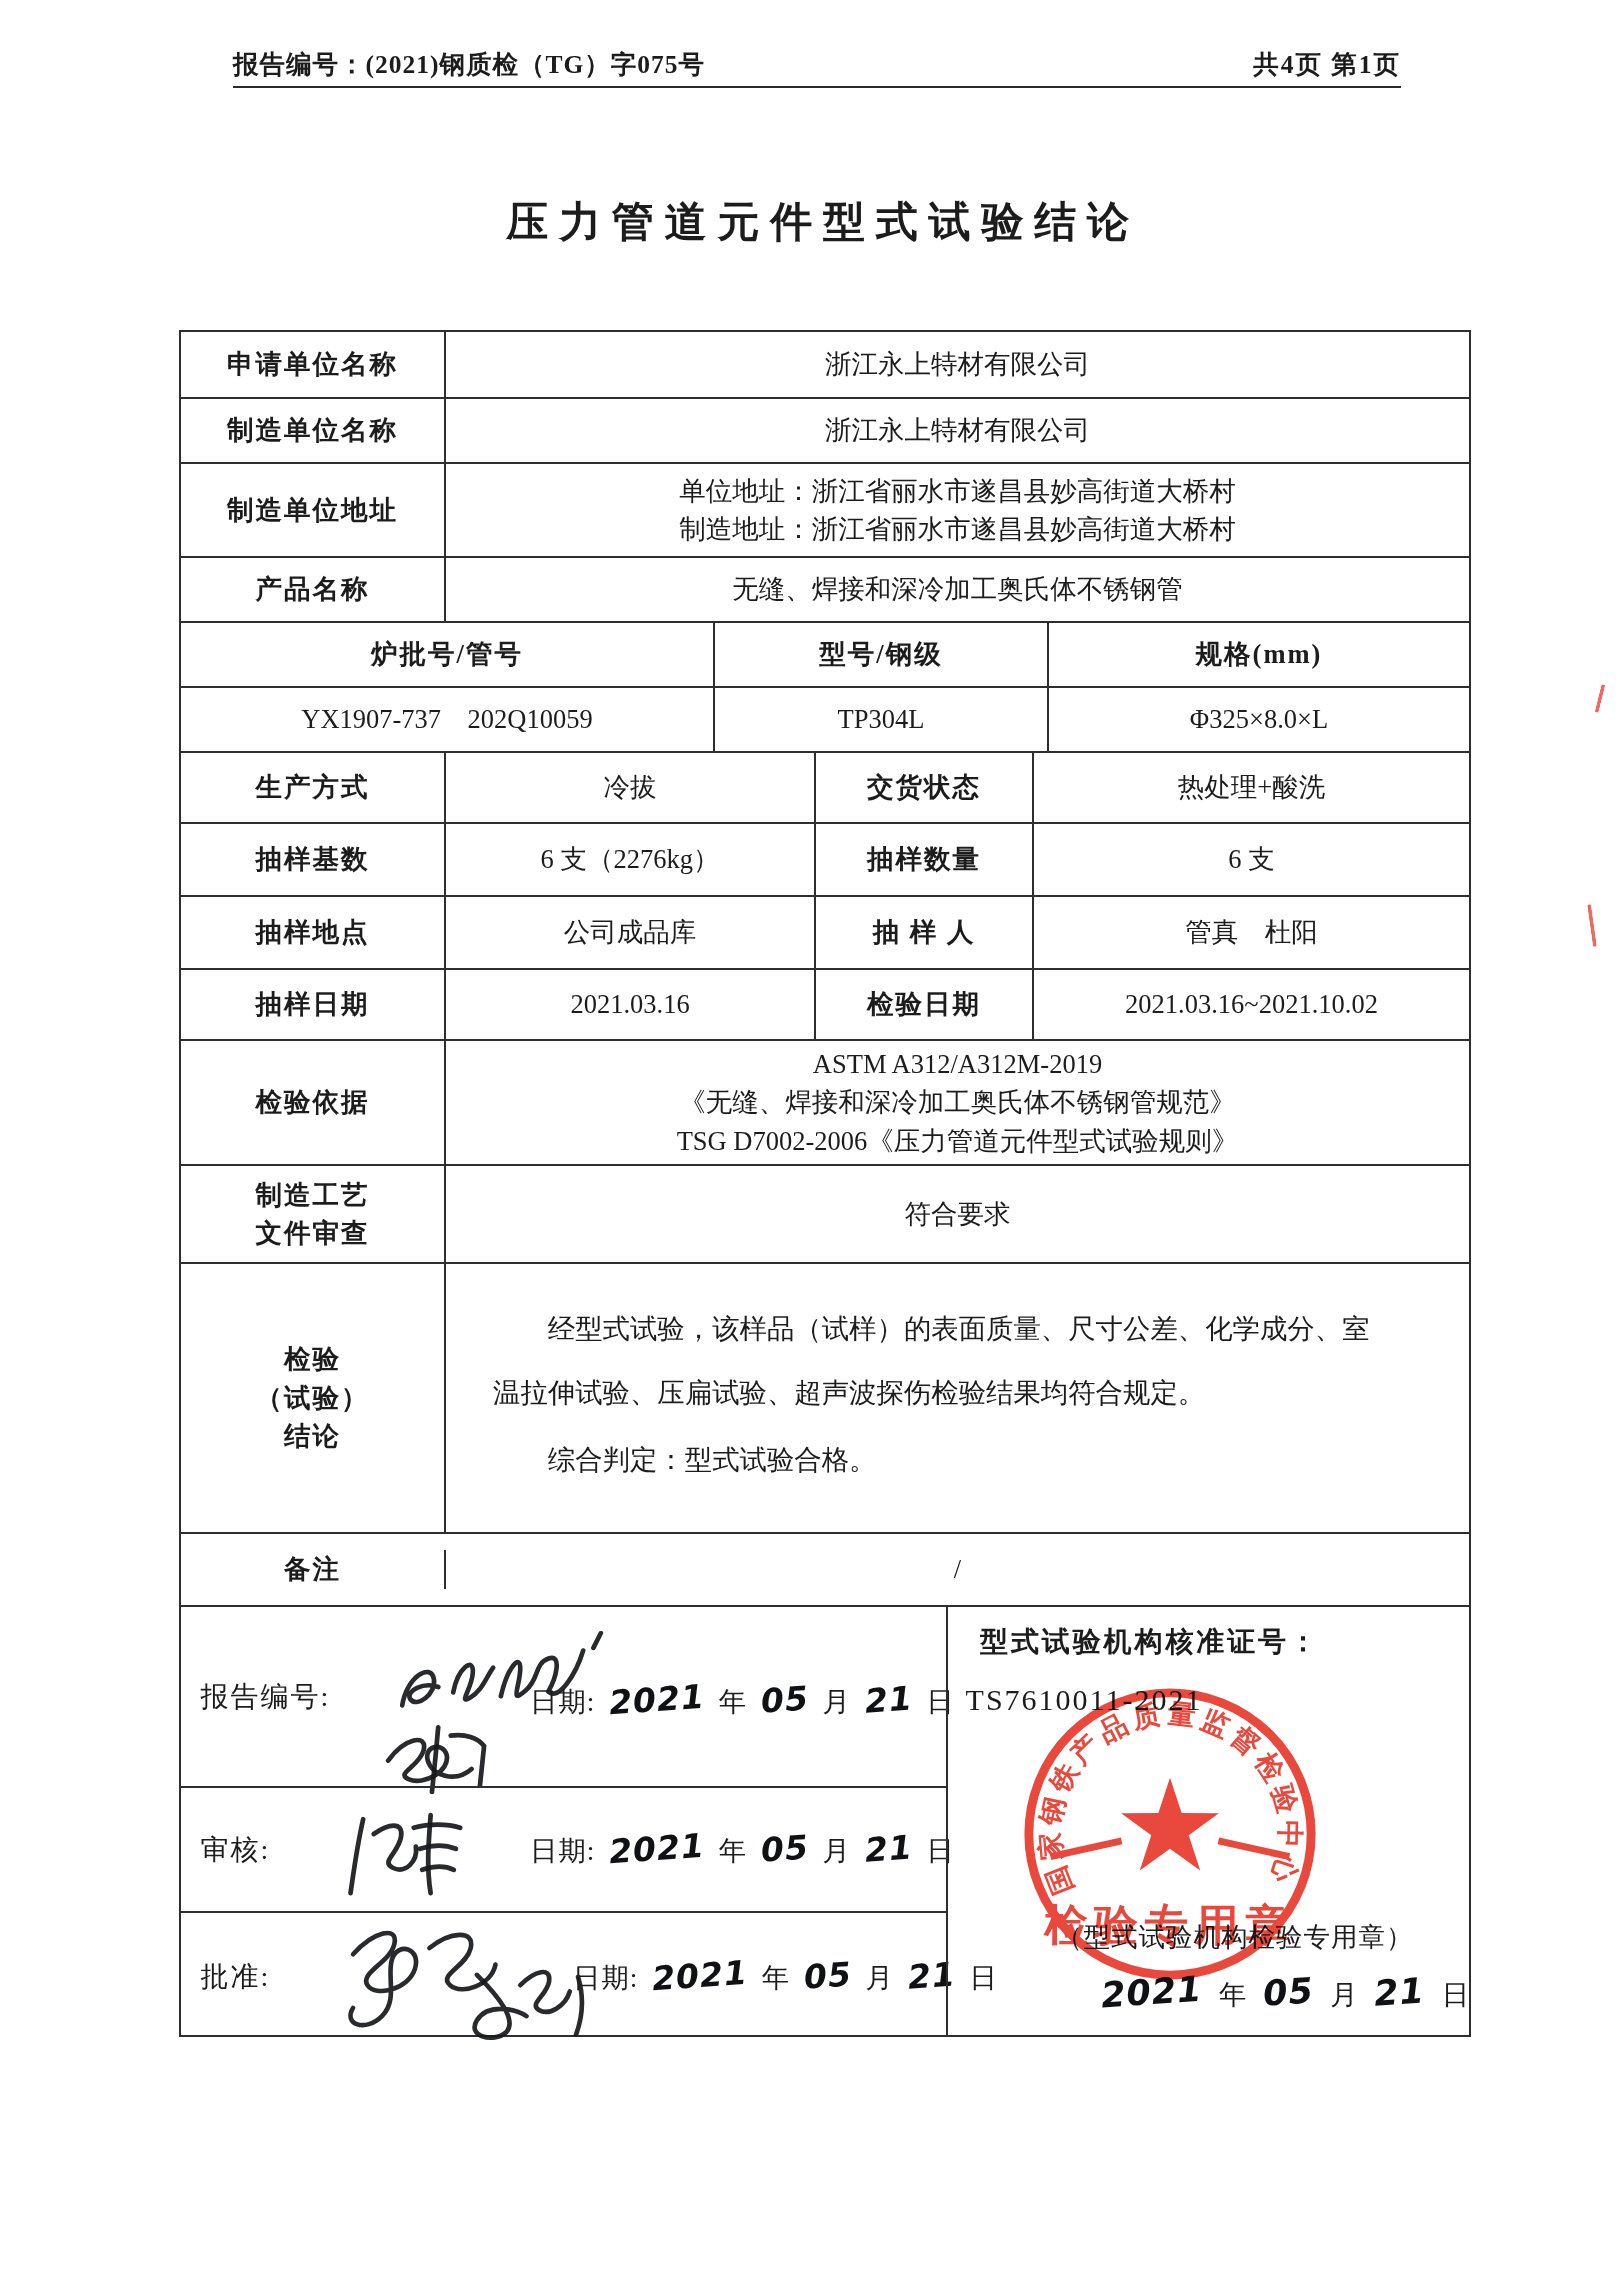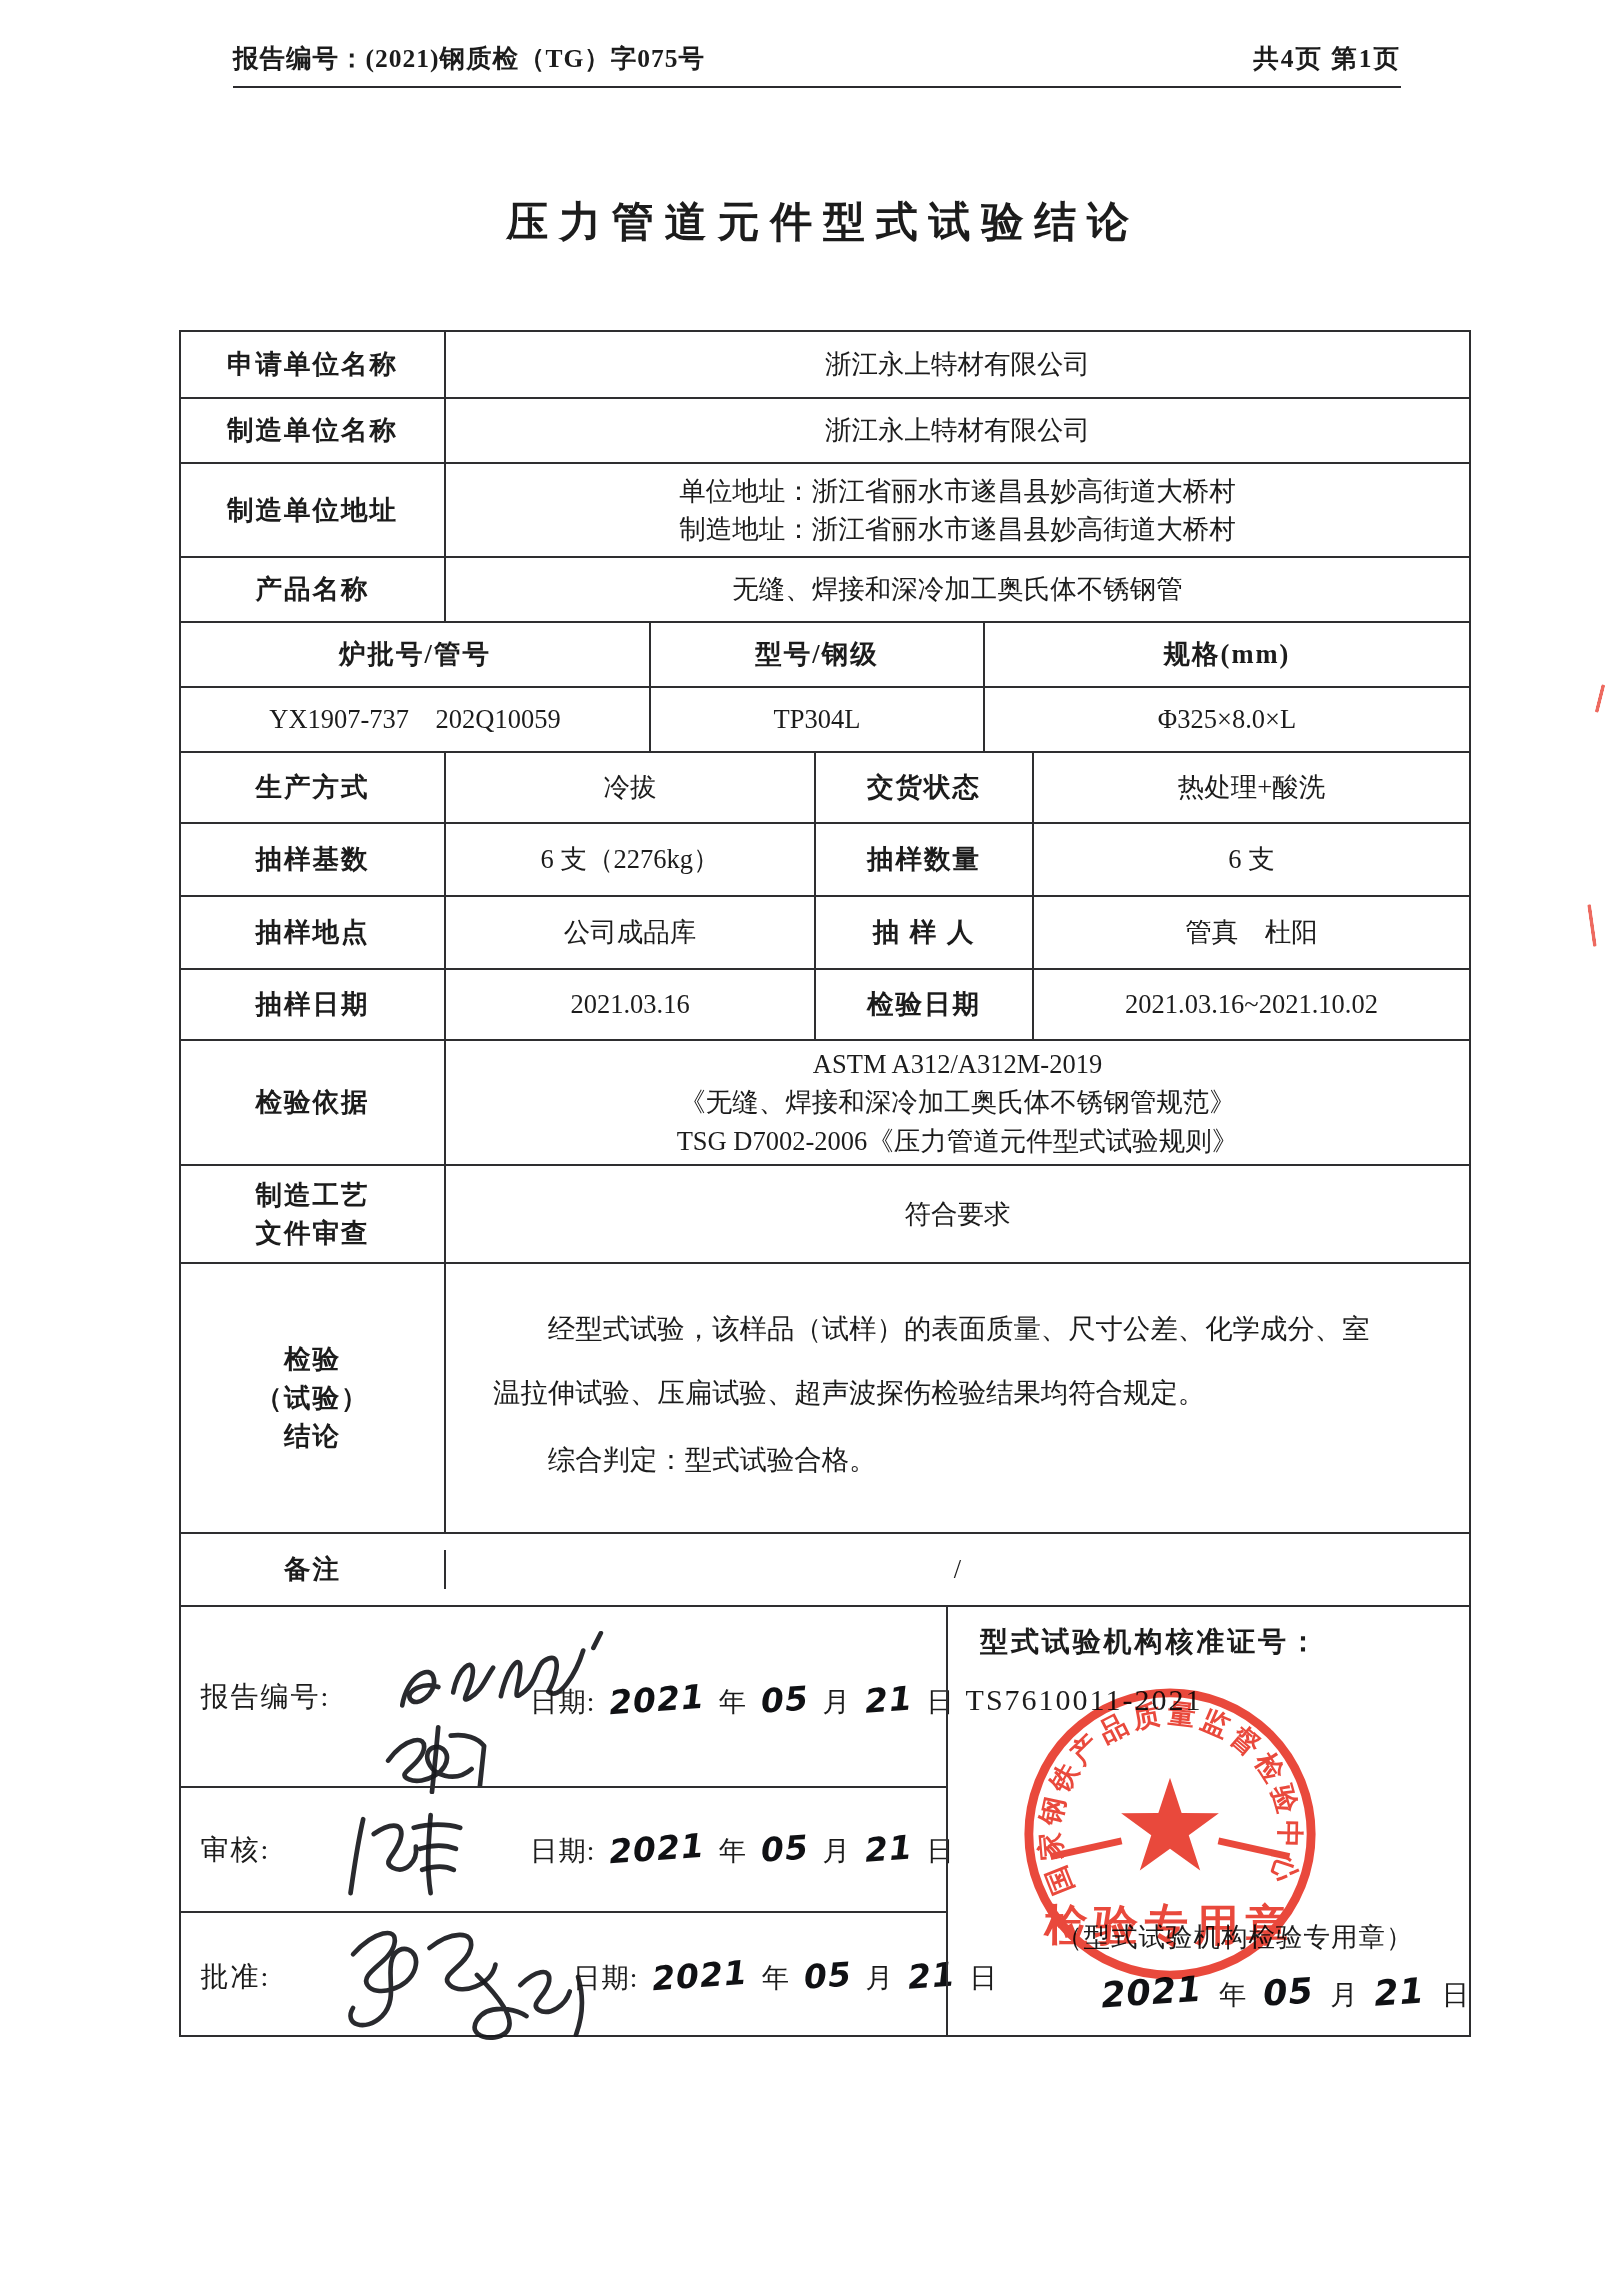--- a/index.html
+++ b/index.html
@@ -2,40 +2,40 @@
 <html><head>
 <meta charset="utf-8">
 <style>
   html,body{margin:0;padding:0;background:#ffffff;}
   .page{position:relative;width:1620px;height:2291px;background:#ffffff;overflow:hidden;
         font-family:"Liberation Serif","DejaVu Serif",serif;color:#1c1c1c;}
 
   
   .hdr{position:absolute;left:233px;top:45px;width:1168px;height:43px;
        border-bottom:2.9px solid #2b2b2e;display:flex;justify-content:space-between;align-items:flex-end;
-       padding-bottom:10px;box-sizing:border-box;}
+       padding-bottom:4px;box-sizing:border-box;}
   .hdr .left{font-size:25.5px;font-weight:700;letter-spacing:1px;}
   .hdr .right{font-size:25.5px;font-weight:700;letter-spacing:2px;}
 
   
   .title{position:absolute;left:179px;top:194px;width:1288px;margin:0;text-align:center;
          font-size:42px;font-weight:700;letter-spacing:10.8px;}
 
   
   .tbl{position:absolute;left:179px;top:330px;width:1288px;border:2.9px solid #2e2e30;box-sizing:content-box;}
   .row{display:flex;border-top:2px solid #2e2e30;box-sizing:border-box;}
   .row:first-child{border-top:none;}
   .c{box-sizing:border-box;border-left:2px solid #2e2e30;display:flex;flex-direction:column;
      justify-content:center;align-items:center;text-align:center;font-size:26.5px;line-height:1.45;}
   .c:first-child{border-left:none;}
   .lab{font-weight:700;letter-spacing:2px;}
   .val{font-weight:400;}
   
   .w-lab{width:263px;}  .w-val{flex:1;}
-  .w3a{width:468px;} .w3b{width:334px;} .w3c{flex:1;}
+  .w3a{width:532px;} .w3b{width:334px;} .w3c{flex:1;}
   .w4a{width:263px;} .w4b{width:370px;} .w4c{width:218px;} .w4d{flex:1;}
   
   .h66{height:65px;} .h96{height:94px;} .h72{height:71px;} .h74{height:73px;}
   .h128{height:125px;} .h100{height:98px;} .h275{height:270px;} .h79{height:73px;align-items:center;}
 
   .concl{align-items:flex-start;justify-content:flex-start;padding:33px 29px 0 47px;text-align:left;}
   .concl-p{width:887px;font-size:27.4px;line-height:2.35;text-indent:2em;}
   .concl-p2{margin-top:13.7px;font-size:27.4px;line-height:1.6;text-indent:2em;}
 
   

